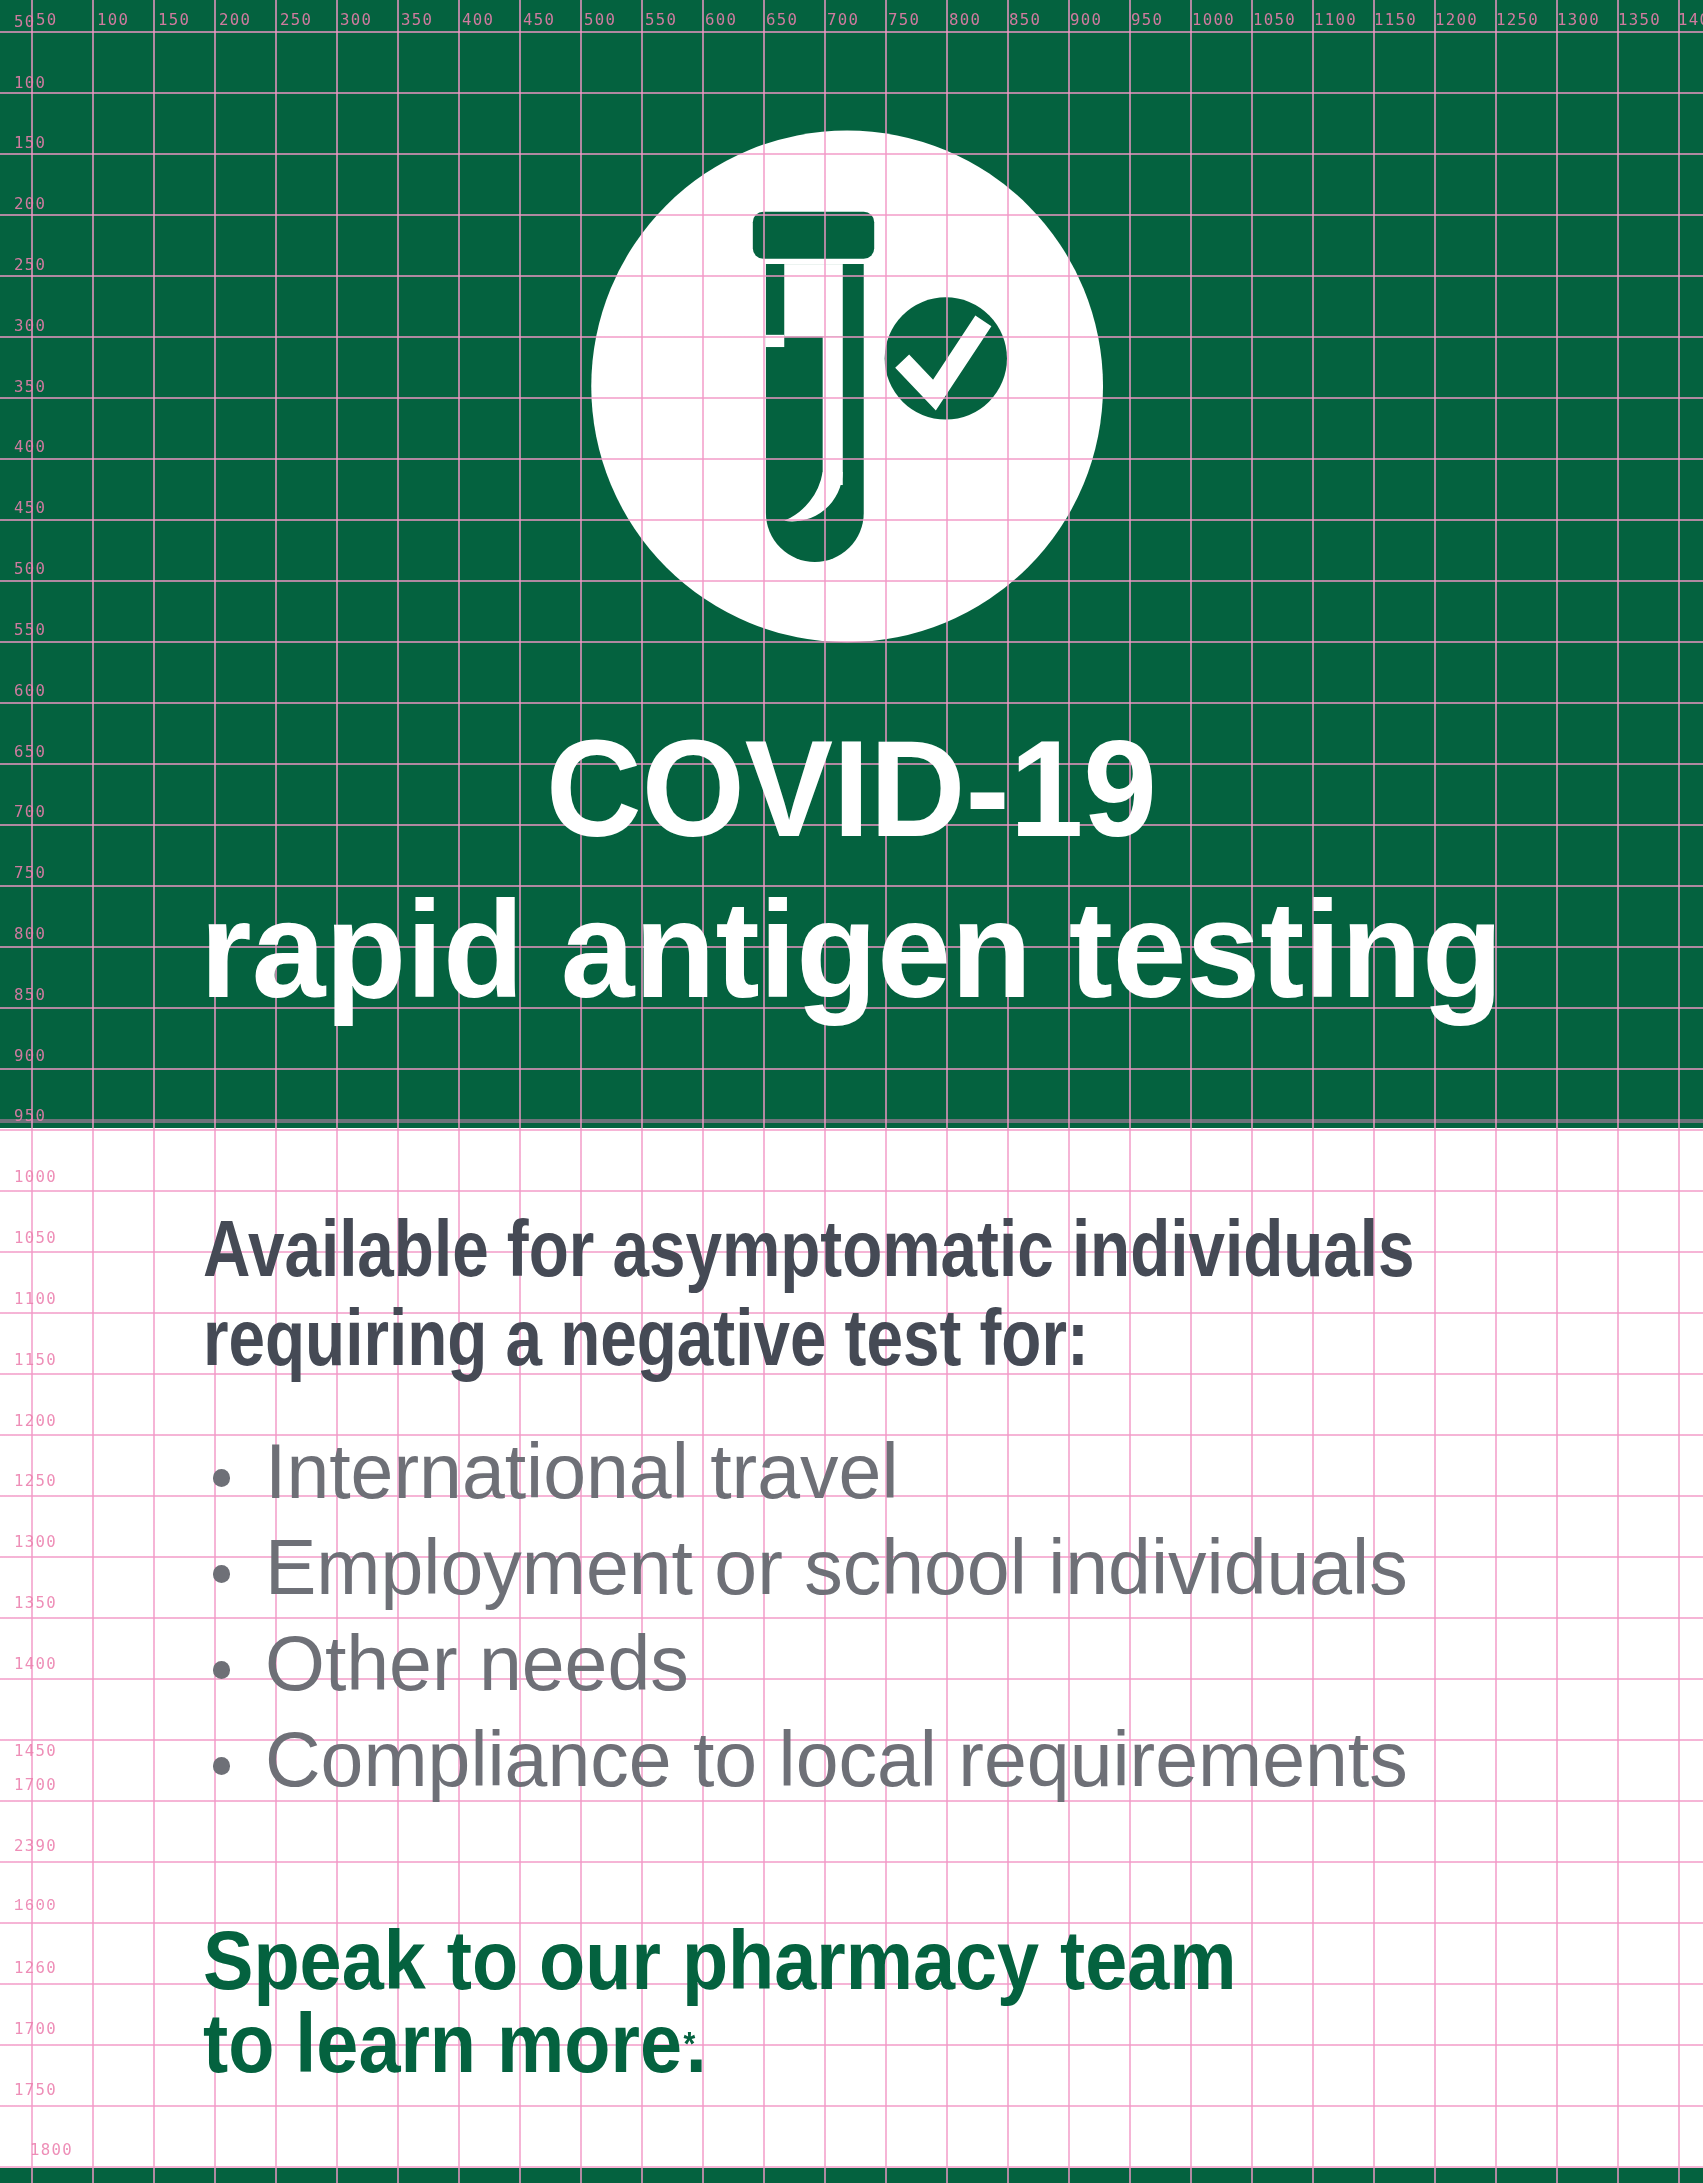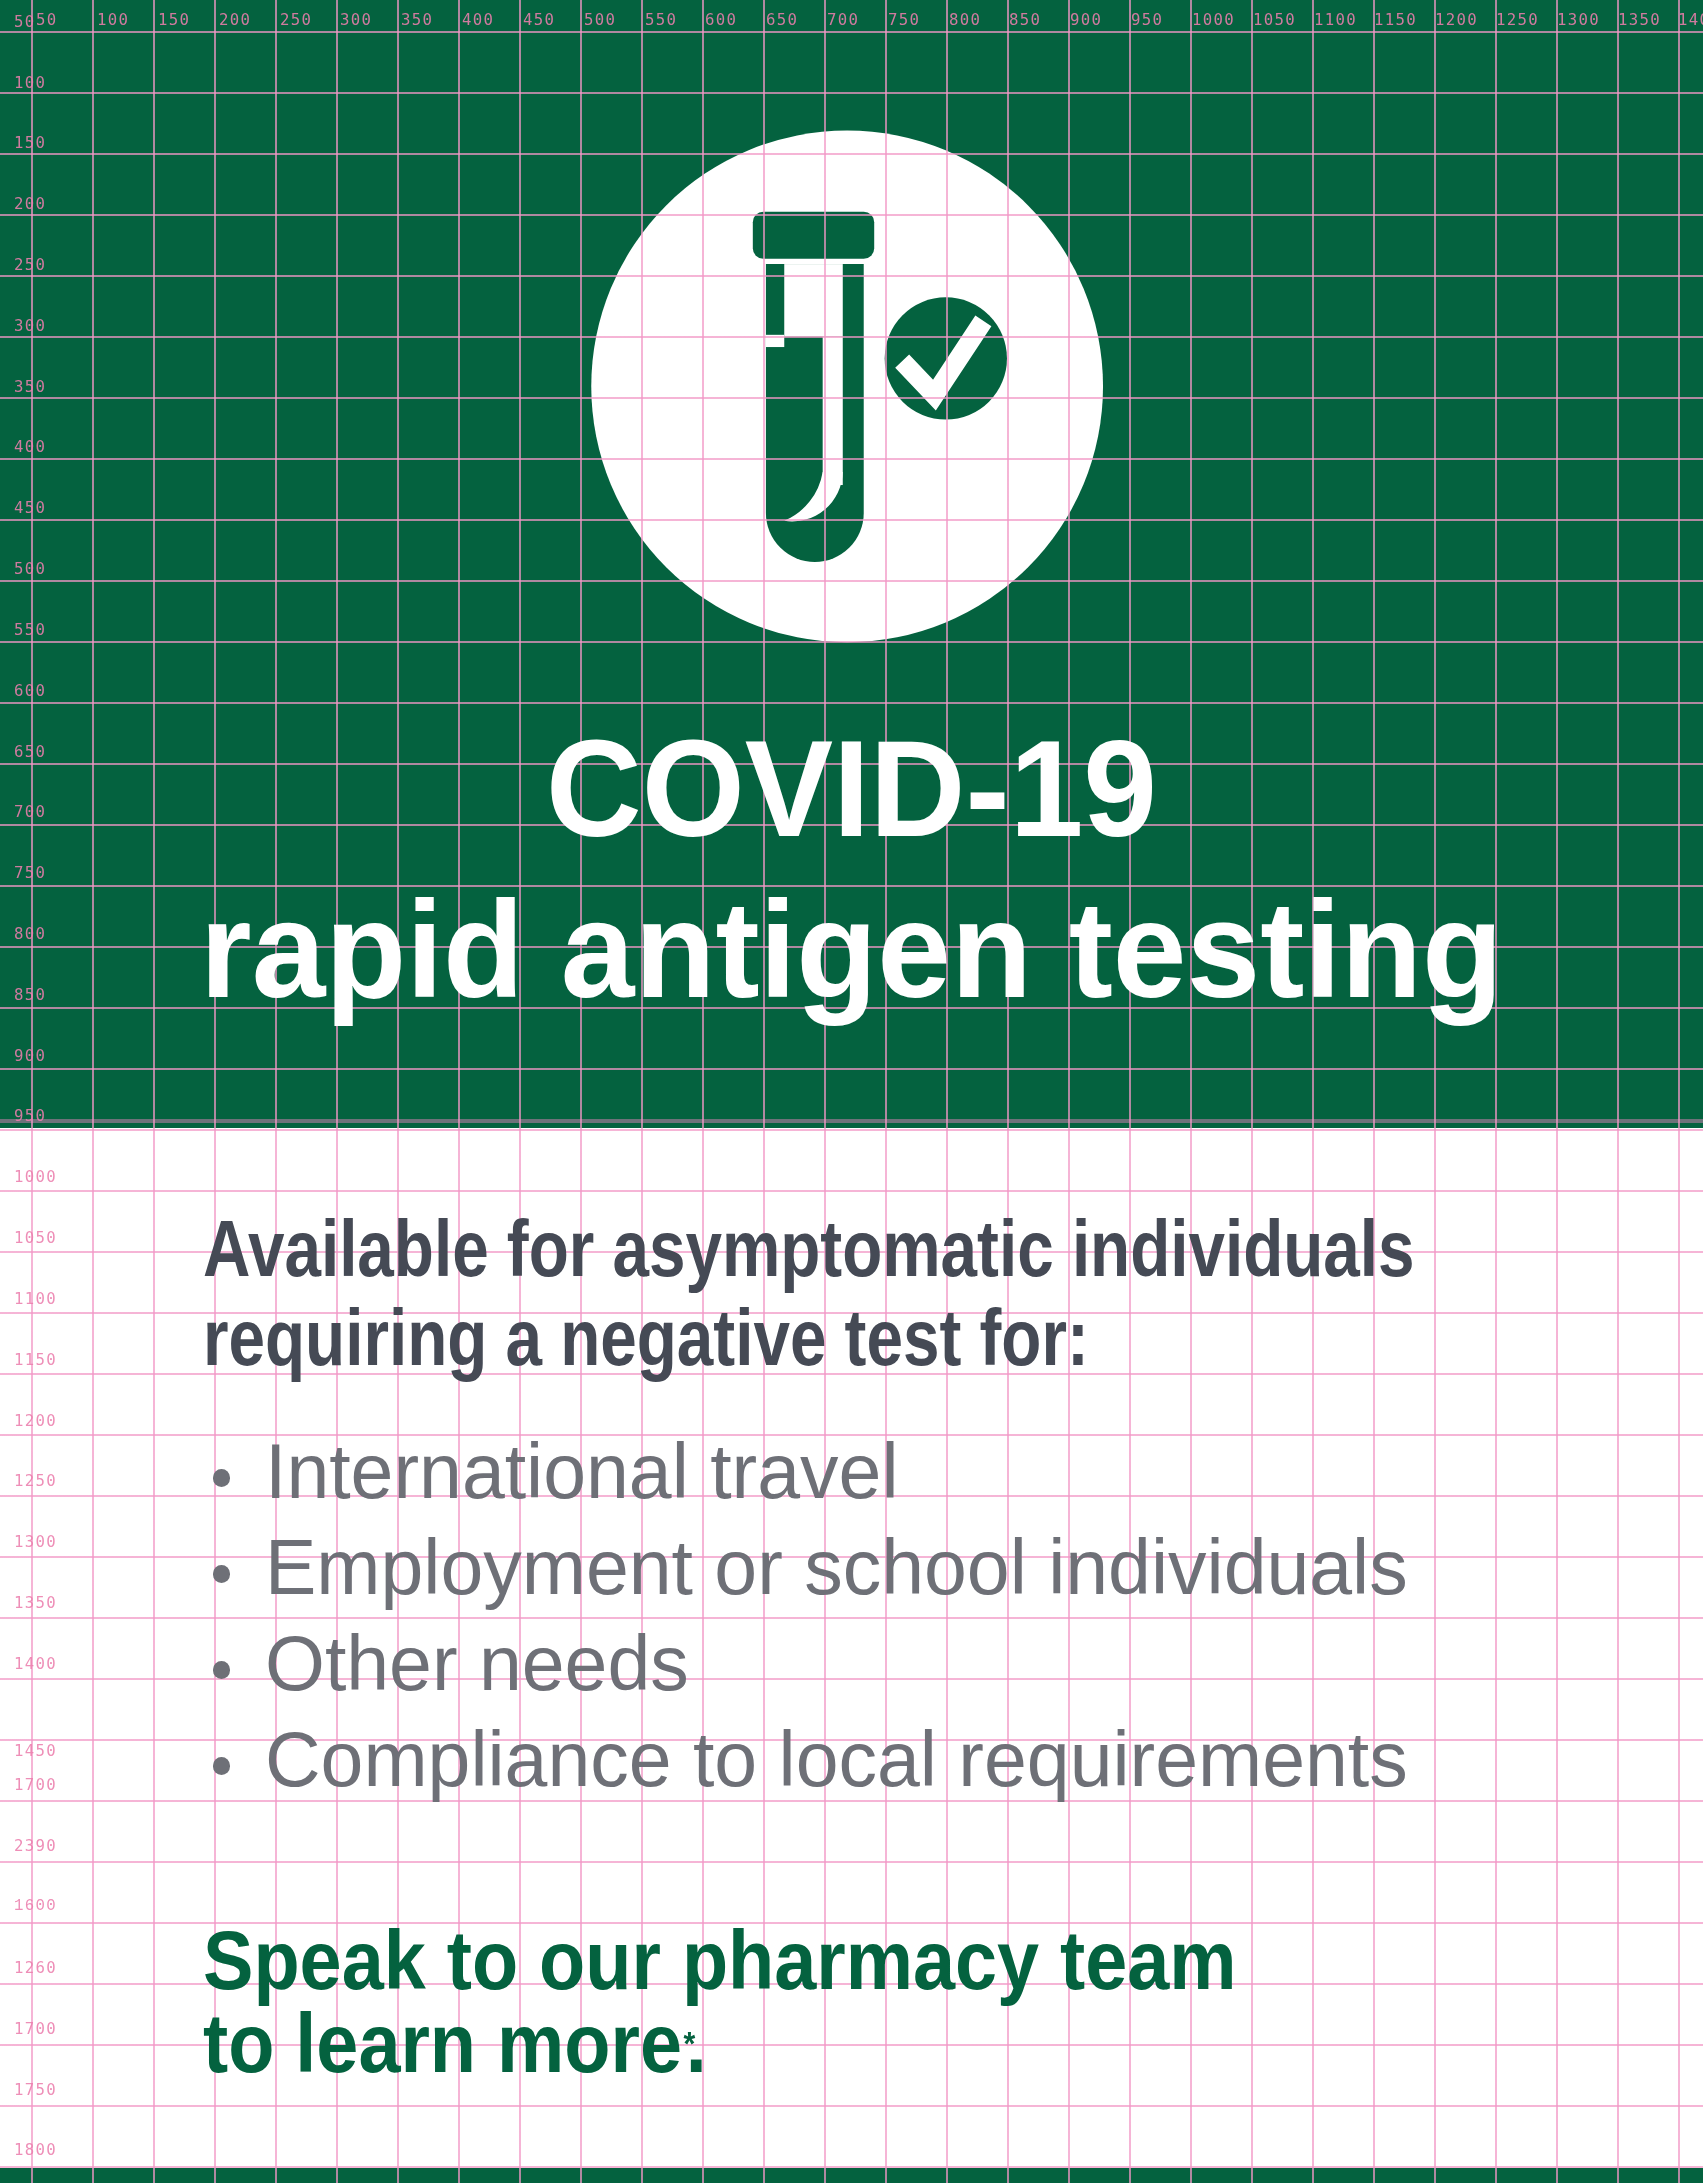--- a/index.html
+++ b/index.html
@@ -163,17 +163,17 @@
       <span class="ruler-label" style="left: 14px; top: 1533px;">1300</span>
       <span class="ruler-label" style="left: 14px; top: 1594px;">1350</span>
       <span class="ruler-label" style="left: 14px; top: 1655px;">1400</span>
       <span class="ruler-label" style="left: 14px; top: 1716px; margin-top: 26px;">1450</span>
       <span class="ruler-label" style="left: 14px; top: 1776px;">1700</span>
       <span class="ruler-label" style="left: 14px; top: 1837px;">2390</span>
       <span class="ruler-label" style="left: 14px; top: 1898px; font-family: Liberation Mono, monospace;">1600</span>
       <span class="ruler-label" style="left: 14px; top: 1959px;">1260</span>
       <span class="ruler-label" style="left: 14px; top: 2020px;">1700</span>
       <span class="ruler-label" style="left: 14px; top: 2081px;">1750</span>
-      <span class="ruler-label" style="left: 14px; top: 2141px;">1800</span>
+      <span class="ruler-label" style="left: 30px; top: 2141px;">1800</span>
     </div>
 
 </div>
 
 
 </body></html>

